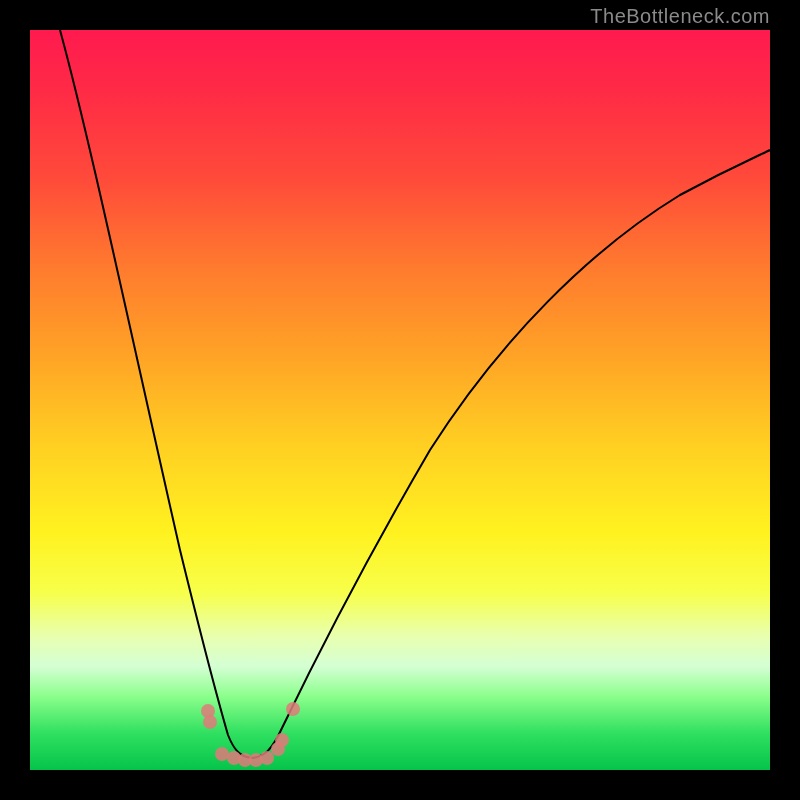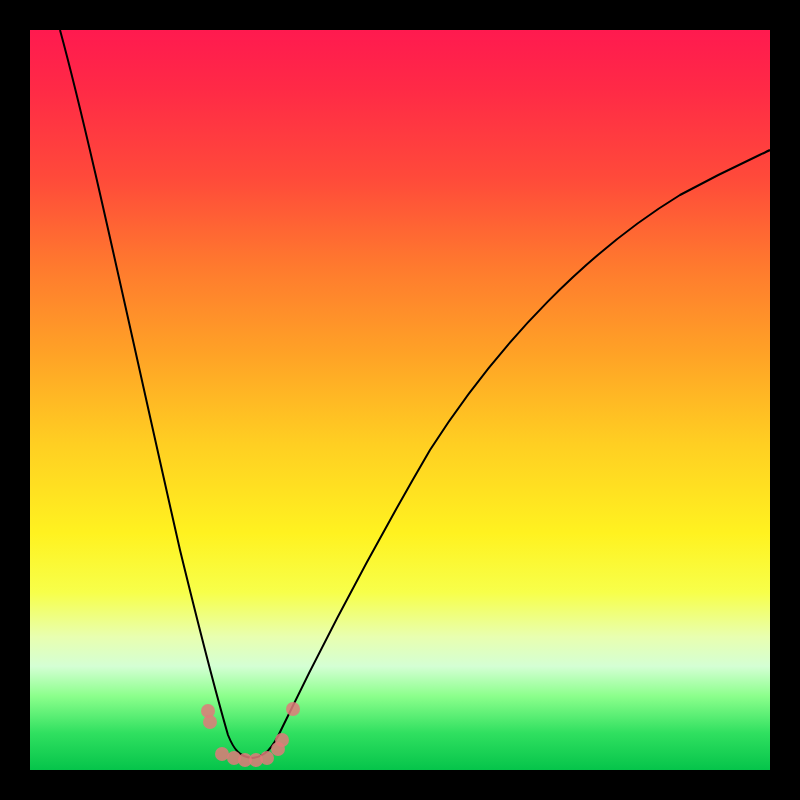--- a/index.html
+++ b/index.html
@@ -49,13 +49,14 @@
       <circle class="dot" cx="204" cy="728" r="7"></circle>
       <circle class="dot" cx="215" cy="730" r="7"></circle>
       <circle class="dot" cx="226" cy="730" r="7"></circle>
       <circle class="dot" cx="237" cy="728" r="7"></circle>
       <circle class="dot" cx="248" cy="719" r="7"></circle>
       <circle class="dot" cx="252" cy="710" r="7"></circle>
       <circle class="dot" cx="263" cy="679" r="7"></circle>
     </g>
   </svg>
 
+  <div class="watermark">TheBottleneck.com</div>
 </div>
 
 </body></html>

